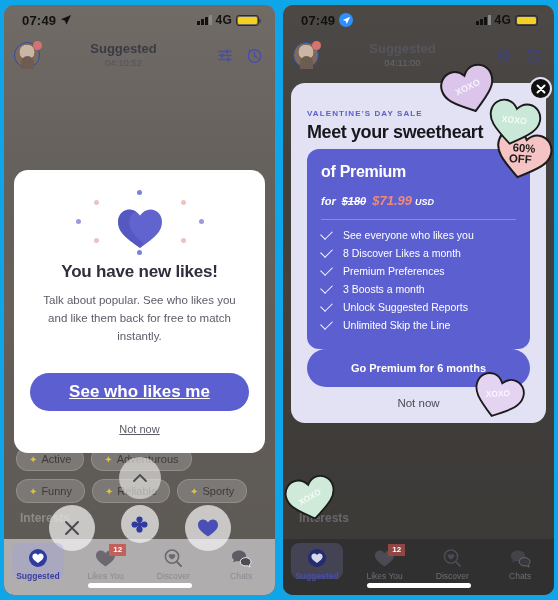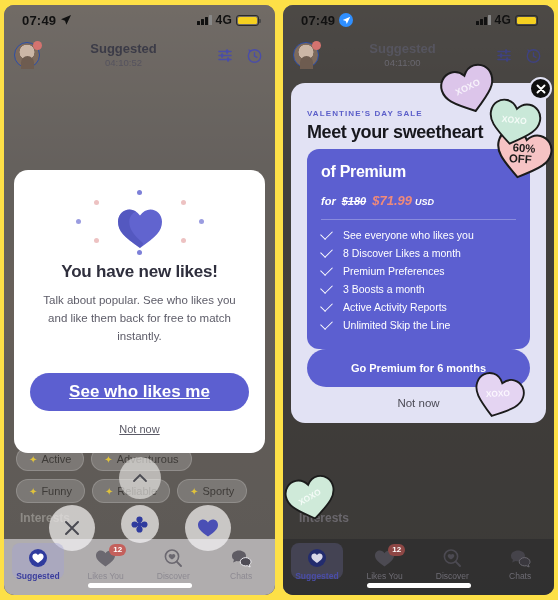--- a/index.html
+++ b/index.html
@@ -2,21 +2,21 @@
 <html><head>
 <meta charset="utf-8">
 <style>
   * { box-sizing: border-box; margin: 0; padding: 0; }
   html, body {
     width: 558px; height: 600px;
     background: #ffffff;
     font-family: "Liberation Sans", sans-serif;
     overflow: hidden;
   }
-  .stage { position: relative; width: 558px; height: 600px; display: flex; background:#fde047; }
+  .stage { position: relative; width: 558px; height: 600px; display: flex; background:#0ea5e9; }
 
   .panel {
     position: relative;
     width: 271px;
     height: 590px;
     margin: 5px 4px;
     border-radius: 10px;
     overflow: hidden;
     background: #6e6c6a;
     flex: none;
@@ -94,21 +94,21 @@
      padding:4px 0 0; position:relative; }
   .navitem .navpill{ position:absolute; top:0; left:8px; right:8px; bottom:2px; border-radius:8px; }
   .navitem.active .navpill{ background:rgba(160,160,215,.38); }
   .panel.right .navitem.active .navpill{ background:rgba(120,120,175,.28); }
   .navicon{ position:relative; z-index:1; height:22px; display:flex; align-items:center;}
   .navlbl{ position:relative; z-index:1; font-size:8.5px; color:#8d8a92; }
   .navitem.active .navlbl{ color:#3a3d9c; font-weight:bold; }
   .panel.right .navlbl{ color:#6e6c74; }
   .panel.right .navitem.active .navlbl{ color:#4a4da8; }
   .badge{ position:absolute; top:-3px; right:-10px; background:#c4605c; color:#fff;
-     font-size:8px; font-weight:bold; border-radius:6px; padding:1px 4px; line-height:1.25;}
+     font-size:8px; font-weight:bold; border-radius:0; padding:1px 4px; line-height:1.25;}
   .homebar{ position:absolute; left:50%; transform:translateX(-50%); bottom:7px;
      width:104px; height:5px; border-radius:3px; background:#ffffff; }
 
   
   .modal-likes{
     position:absolute; left:10px; right:10px; top:165px;
     background:#ffffff; border-radius:14px; padding:18px 16px 16px;
     text-align:center;
   }
   .heartart{ position:relative; height:70px; margin-bottom:4px; }
@@ -470,21 +470,21 @@
         <div class="feat">
             <span class="chk"></span>
             <span>Premium Preferences</span>
           </div>
         <div class="feat">
             <span class="chk"></span>
             <span>3 Boosts a month</span>
           </div>
         <div class="feat">
             <span class="chk"></span>
-            <span>Active Activity Reports</span>
+            <span>Unlock Suggested Reports</span>
           </div>
         <div class="feat">
             <span class="chk"></span>
             <span>Unlimited Skip the Line</span>
           </div>
       </div>
 
       <button class="btn-go">Go Premium for 6 months</button>
       <button class="notnow2">Not now</button>
     </div>

